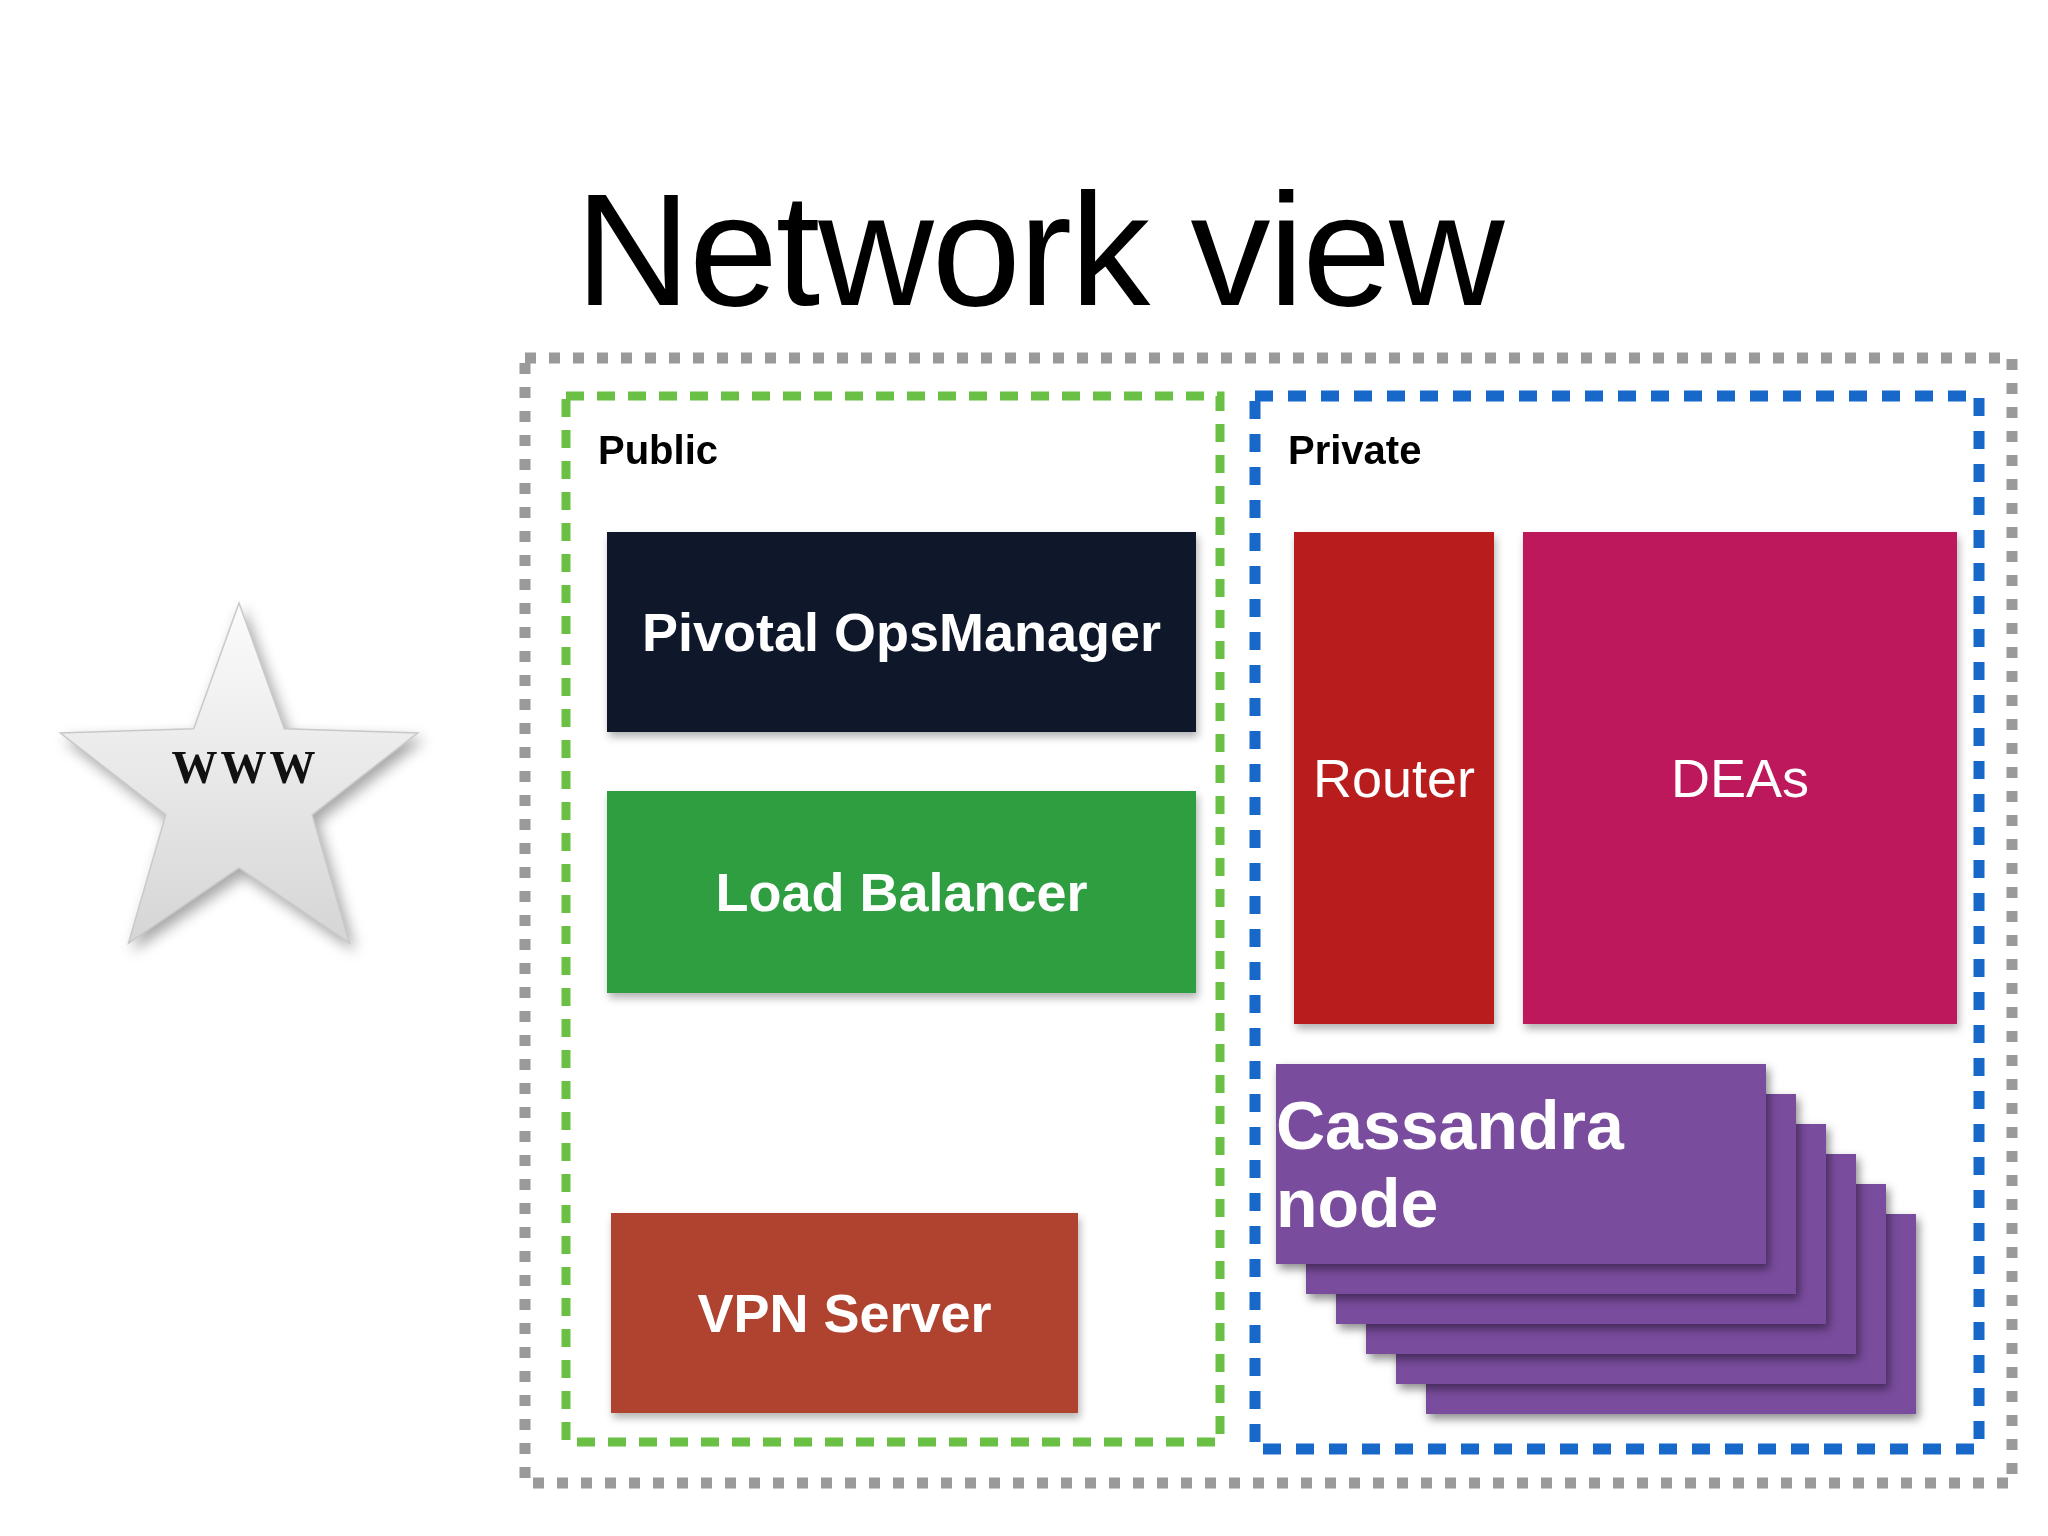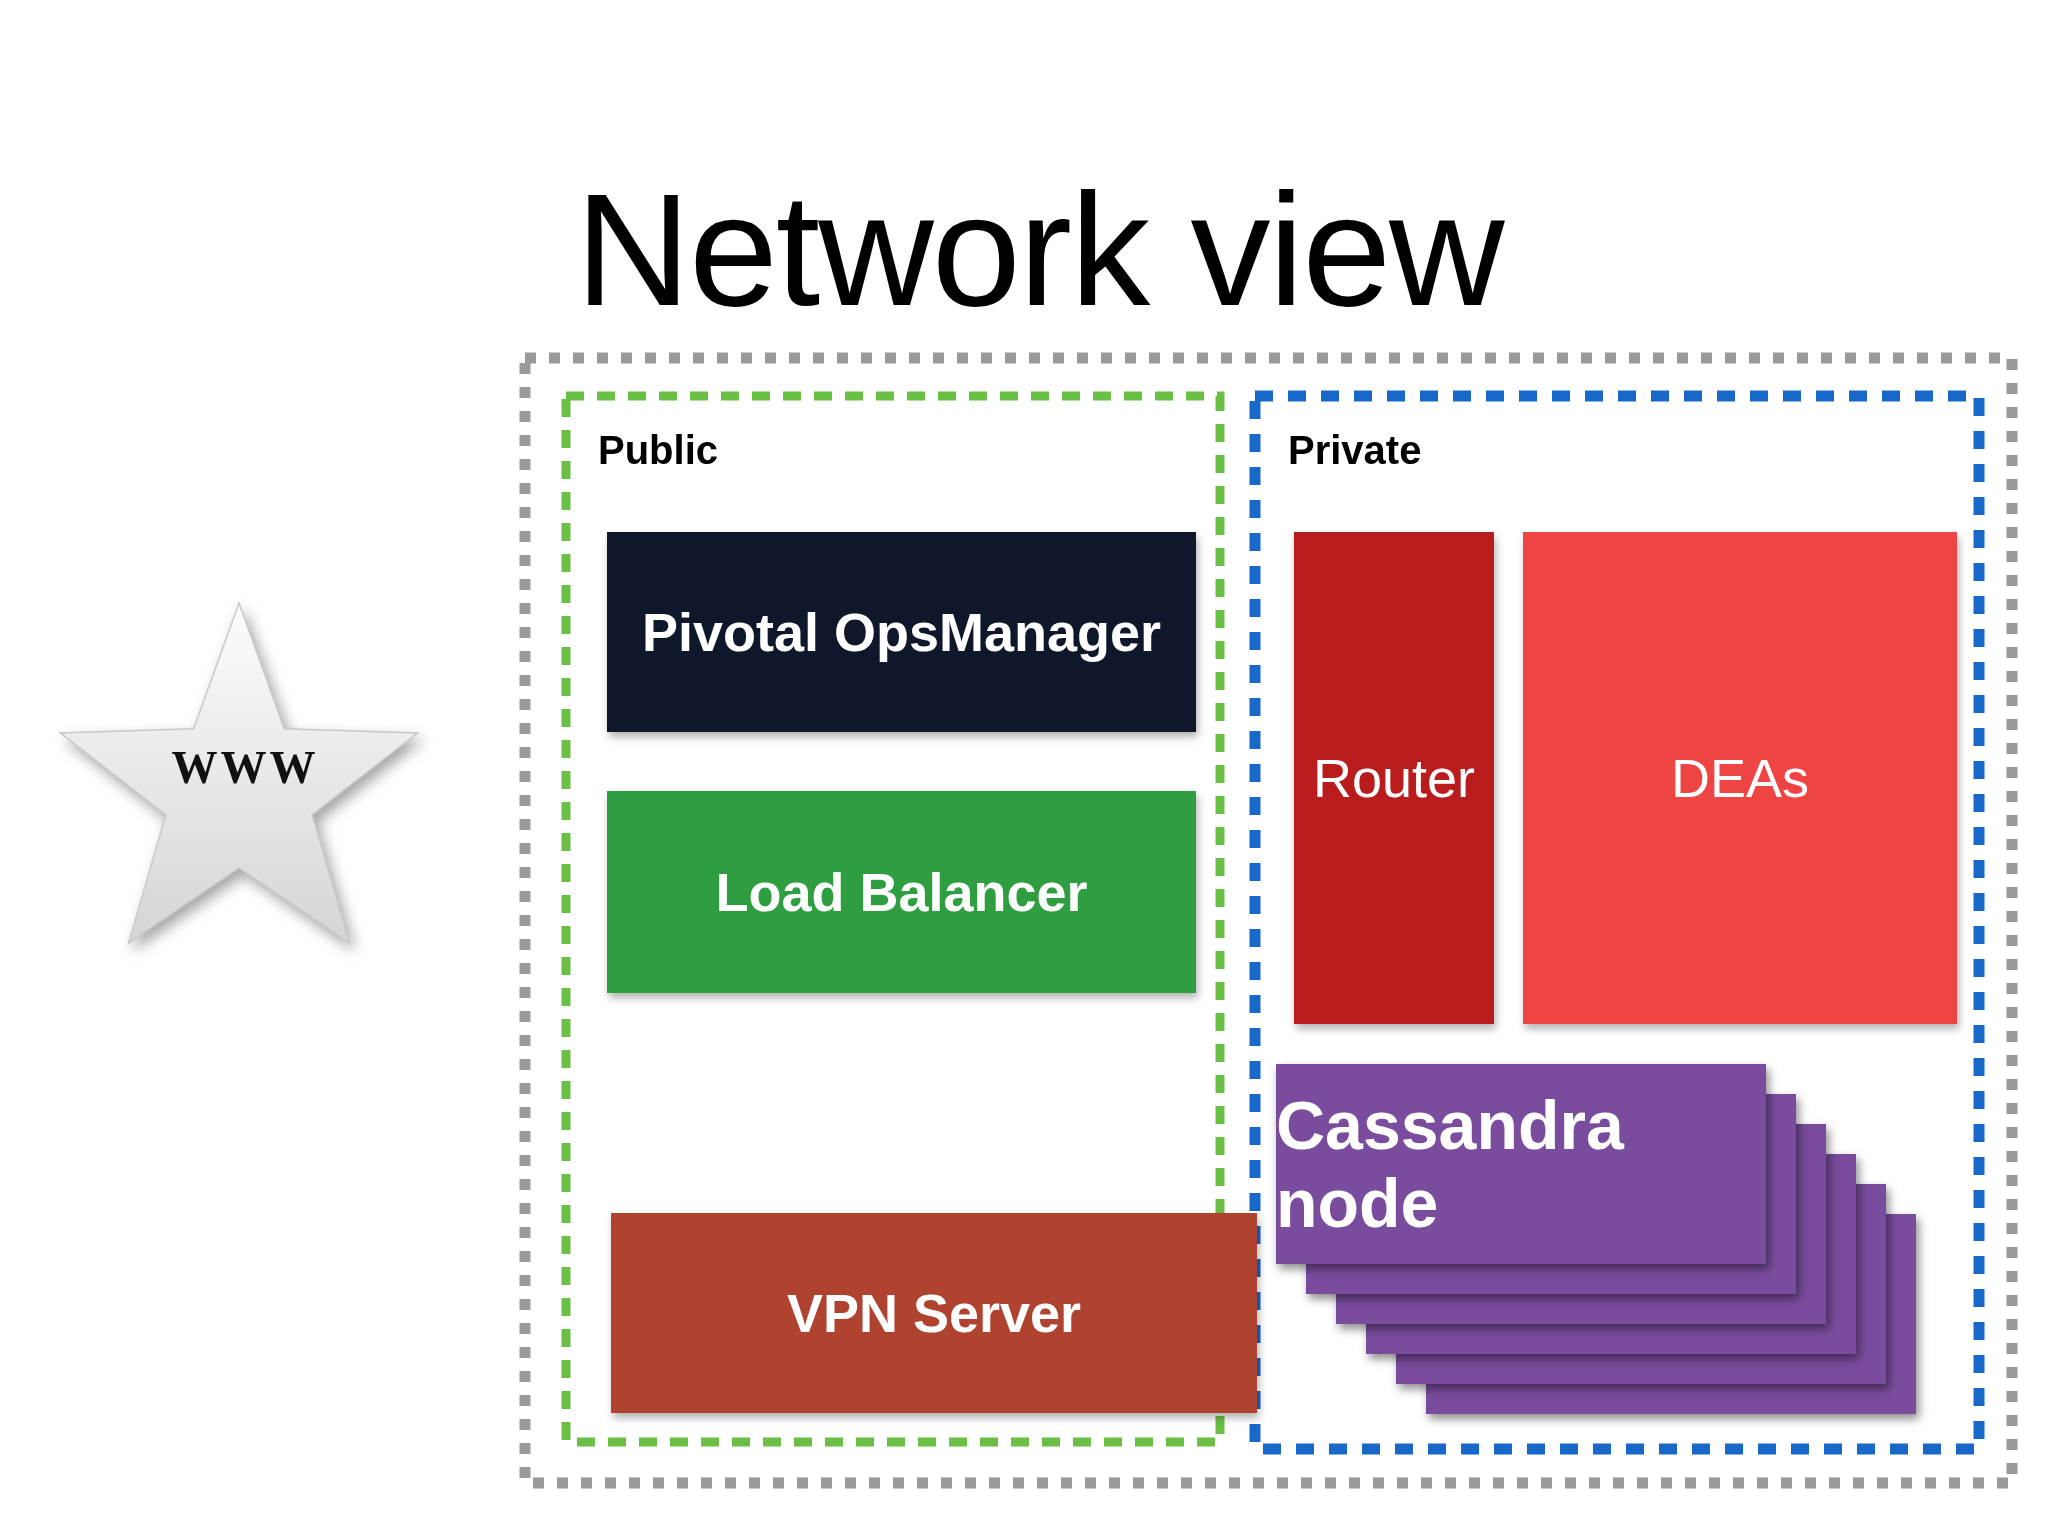--- a/index.html
+++ b/index.html
@@ -18,23 +18,23 @@
   }
   #label-public{left:598px;top:430px;}
   #label-private{left:1288px;top:430px;}
   .box{
     position:absolute;display:flex;align-items:center;justify-content:center;
     color:#fff;font-size:54px;font-weight:bold;text-align:center;
     box-shadow:2px 5px 8px rgba(0,0,0,0.30);
   }
   #box-pivotal{left:607px;top:532px;width:589px;height:200px;background:#0f172a;}
   #box-lb{left:607px;top:791px;width:589px;height:202px;background:#2F9E41;}
-  #box-vpn{left:611px;top:1213px;width:646px;height:200px;background:#B0432F;}
+  #box-vpn{left:611px;top:1213px;width:467px;height:200px;background:#B0432F;}
   #box-router{left:1294px;top:532px;width:200px;height:492px;background:#b91c1c;font-weight:300;}
-  #box-deas{left:1523px;top:532px;width:434px;height:492px;background:#ef4444;font-weight:300;}
+  #box-deas{left:1523px;top:532px;width:434px;height:492px;background:#be185d;font-weight:300;}
   #stack{position:absolute;left:1276px;top:1064px;width:642px;height:352px;}
   .card{
     position:absolute;width:490px;height:200px;background:#7A4C9E;
     box-shadow:3px 5px 9px rgba(0,0,0,0.45);
   }
   .card.c0{left:0px;top:0px;z-index:6;display:flex;align-items:center;justify-content:center;}
   .card.c1{left:30px;top:30px;z-index:5;}
   .card.c2{left:60px;top:60px;z-index:4;}
   .card.c3{left:90px;top:90px;z-index:3;}
   .card.c4{left:120px;top:120px;z-index:2;}

